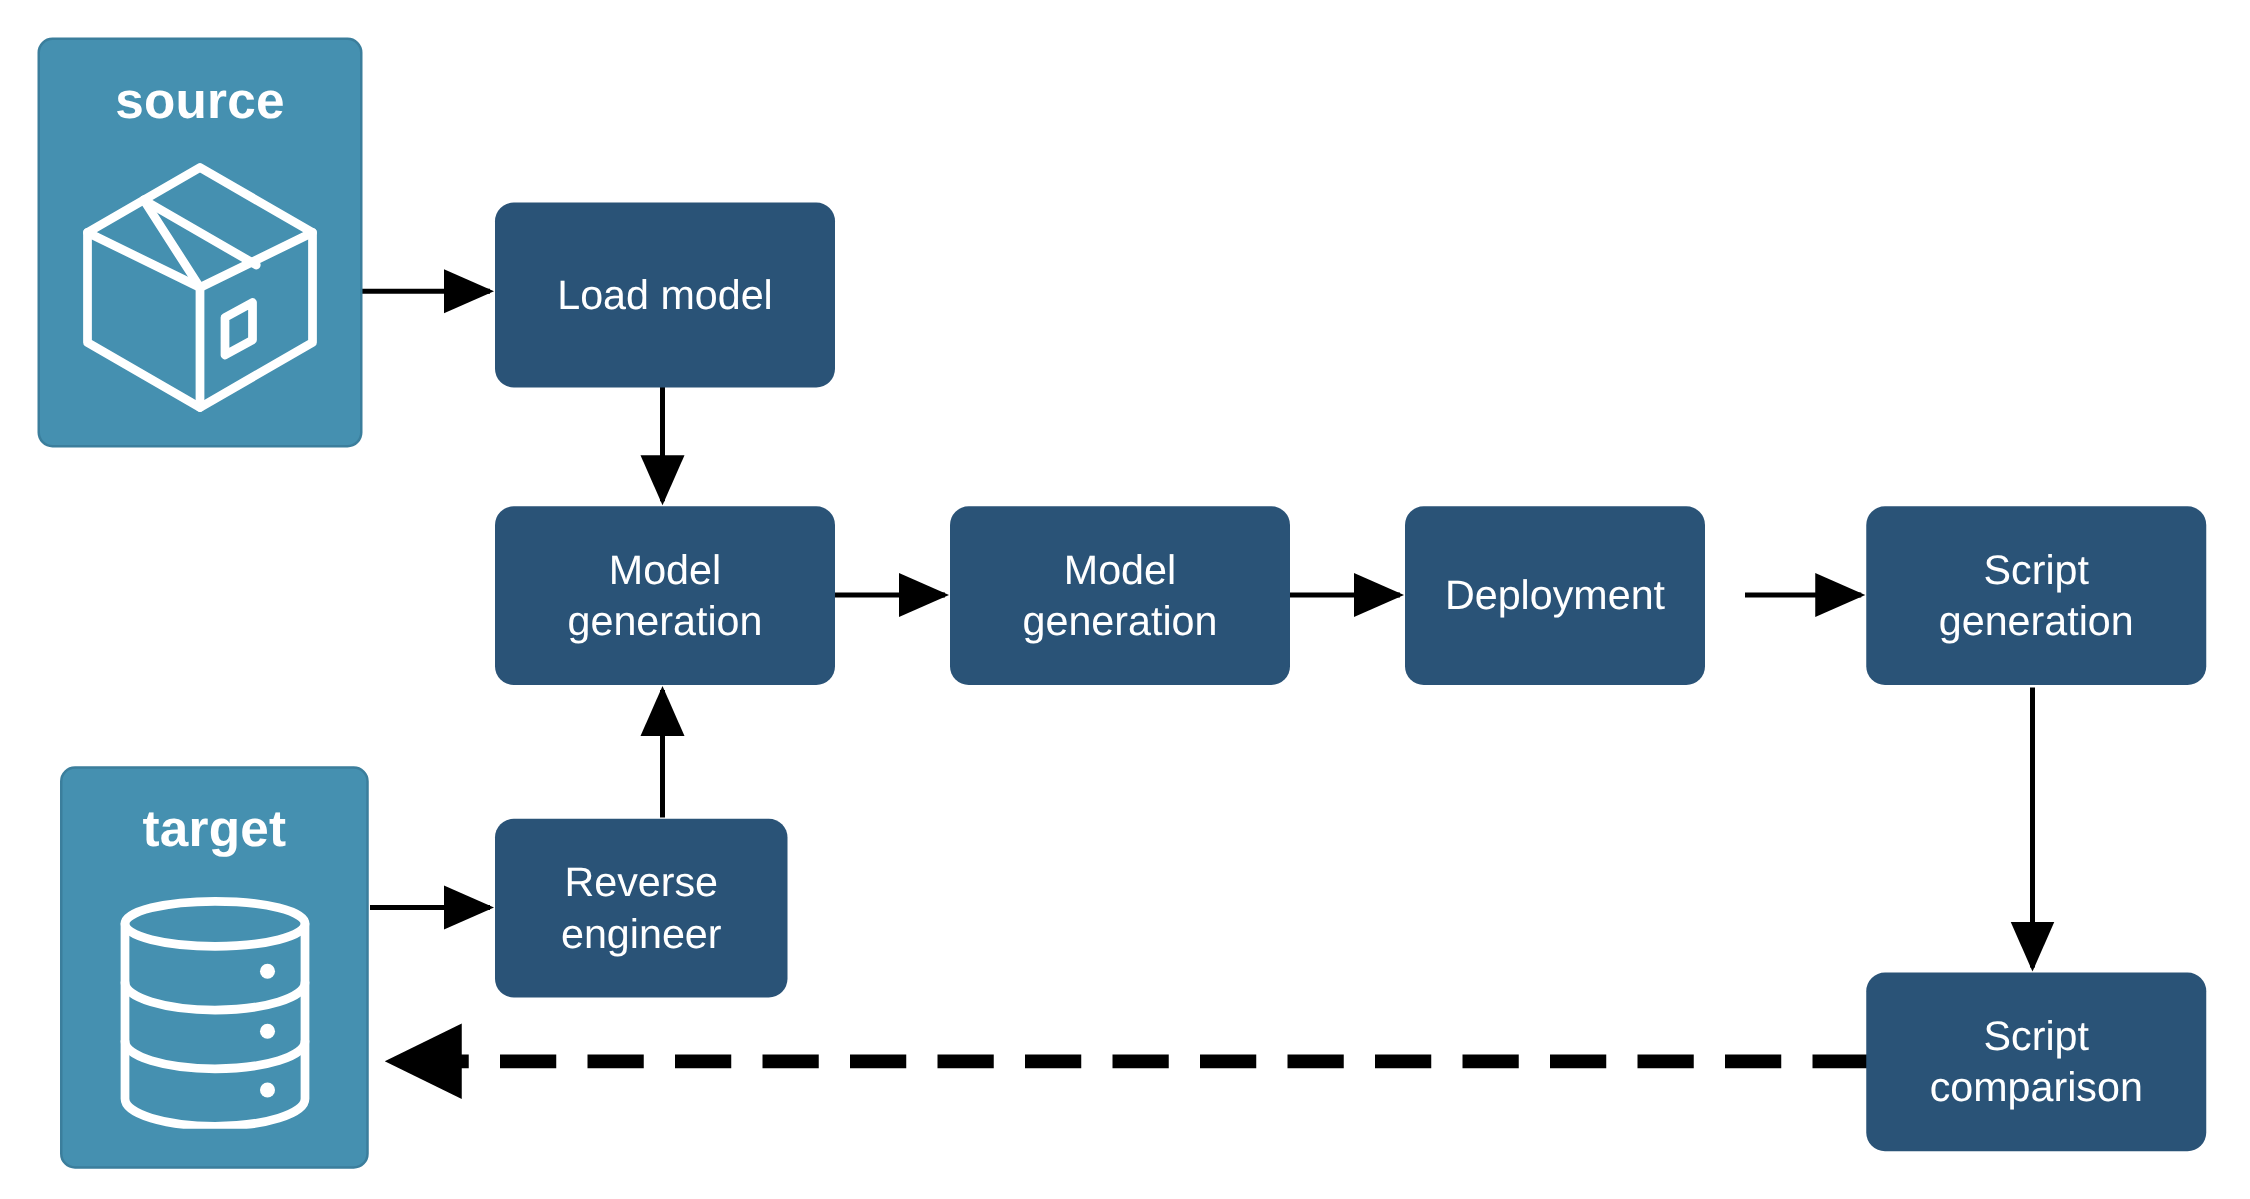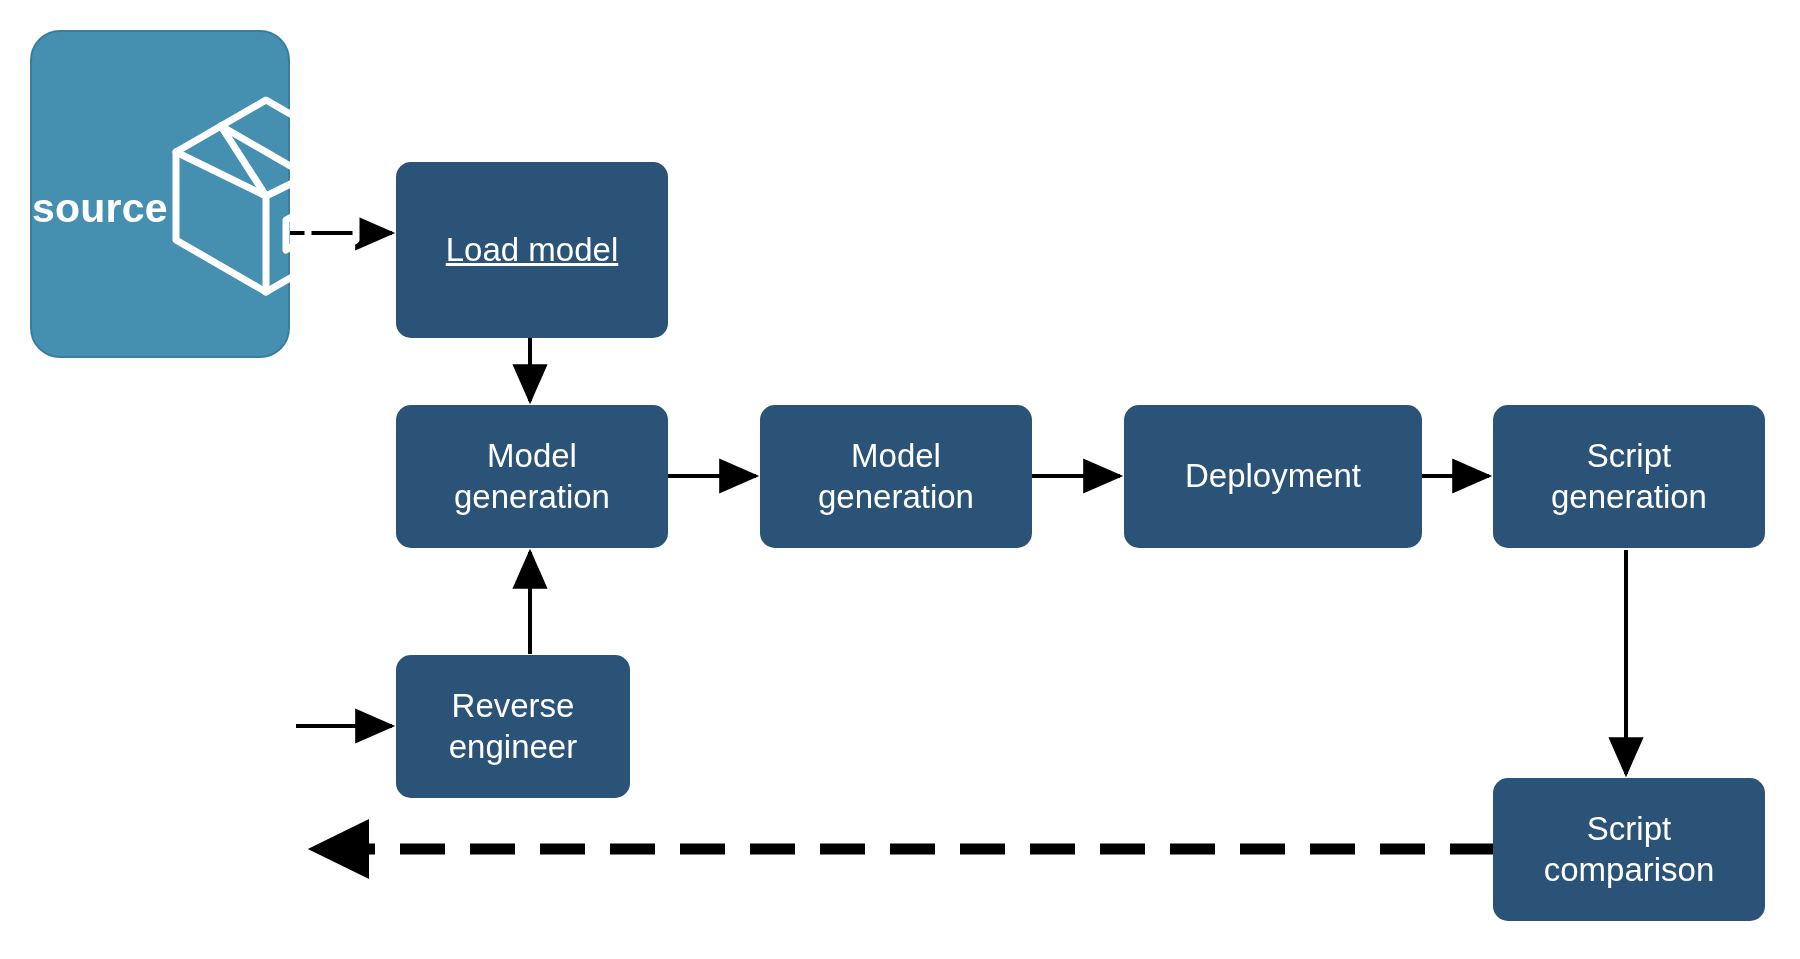--- a/index.html
+++ b/index.html
@@ -3,24 +3,24 @@
 <meta charset="utf-8">
 <title>Schema Compare Workflow Diagram</title>
 <style>
   html,body{margin:0;padding:0;background:#ffffff;}
   body{width:1800px;height:959px;overflow:hidden;
        font-family:"Liberation Sans","DejaVu Sans",sans-serif;}
   #stage{position:relative;width:1800px;height:959px;background:#ffffff;}
   svg.layer{position:absolute;left:0;top:0;width:1800px;height:959px;}
 
   
-  .endpoint{position:absolute;border-radius:30px;
+  .endpoint{position:absolute;border-radius:12px;
             background:#4590b0;border:2px solid #3b7e9c;
             box-sizing:border-box;
-            display:flex;flex-direction:row;align-items:center;}
+            display:flex;flex-direction:column;align-items:center;}
   .endpoint .ep-label{color:#ffffff;font-weight:bold;letter-spacing:.2px;
             font-size:41px;line-height:1;margin-top:28px;}
   .endpoint .ep-icon{flex:1;display:flex;align-items:center;justify-content:center;
             width:100%;}
 
   
   .node{position:absolute;background:#2a5377;border-radius:15px;
         box-sizing:border-box;display:flex;align-items:center;
         justify-content:center;text-align:center;
         color:#ffffff;font-size:33px;line-height:1.22;
@@ -73,42 +73,60 @@
         <path d="M8 60 L98 104 L188 60"></path>
 
         <path d="M53 34 L143 86"></path>
         <path d="M98 104 L53 34"></path>
 
         <path d="M140 116 L140 146 L118 158 L118 128 Z"></path>
       </svg>
     </div>
   </div>
 
+  <div class="endpoint" style="left:48px;top:613px;width:247px;height:322px;">
+    <div class="ep-label">target</div>
+    <div class="ep-icon">
+      <svg width="160" height="188" viewBox="0 0 160 188" xmlns="http://www.w3.org/2000/svg" fill="none" stroke="#ffffff" stroke-width="7" stroke-linejoin="round" stroke-linecap="round">
 
-  <div class="node" style="left:396px;top:162px;width:272px;height:176px;text-decoration:underline;">
+        <path d="M8 24 L8 164 C8 176 40 186 80 186 C120 186 152 176 152 164 L152 24"></path>
+
+        <ellipse cx="80" cy="24" rx="72" ry="18"></ellipse>
+
+        <path d="M8 71 C8 83 40 93 80 93 C120 93 152 83 152 71"></path>
+        <path d="M8 118 C8 130 40 140 80 140 C120 140 152 130 152 118"></path>
+
+        <circle cx="122" cy="62" r="6" fill="#ffffff" stroke="none"></circle>
+        <circle cx="122" cy="110" r="6" fill="#ffffff" stroke="none"></circle>
+        <circle cx="122" cy="157" r="6" fill="#ffffff" stroke="none"></circle>
+      </svg>
+    </div>
+  </div>
+
+  <div class="node" style="left:396px;top:162px;width:272px;height:148px;">
     <div>
       <span>Load model</span>
     </div>
   </div>
 
   <div class="node" style="left:396px;top:405px;width:272px;height:143px;">
     <div>
       <span>Model</span>
       <span>generation</span>
     </div>
   </div>
 
   <div class="node" style="left:760px;top:405px;width:272px;height:143px;">
     <div>
       <span>Model</span>
       <span>generation</span>
     </div>
   </div>
 
-  <div class="node" style="left:1124px;top:405px;width:298px;height:143px;">
+  <div class="node" style="left:1124px;top:405px;width:240px;height:143px;">
     <div>
       <span>Deployment</span>
     </div>
   </div>
 
   <div class="node" style="left:1493px;top:405px;width:272px;height:143px;">
     <div>
       <span>Script</span>
       <span>generation</span>
     </div>

